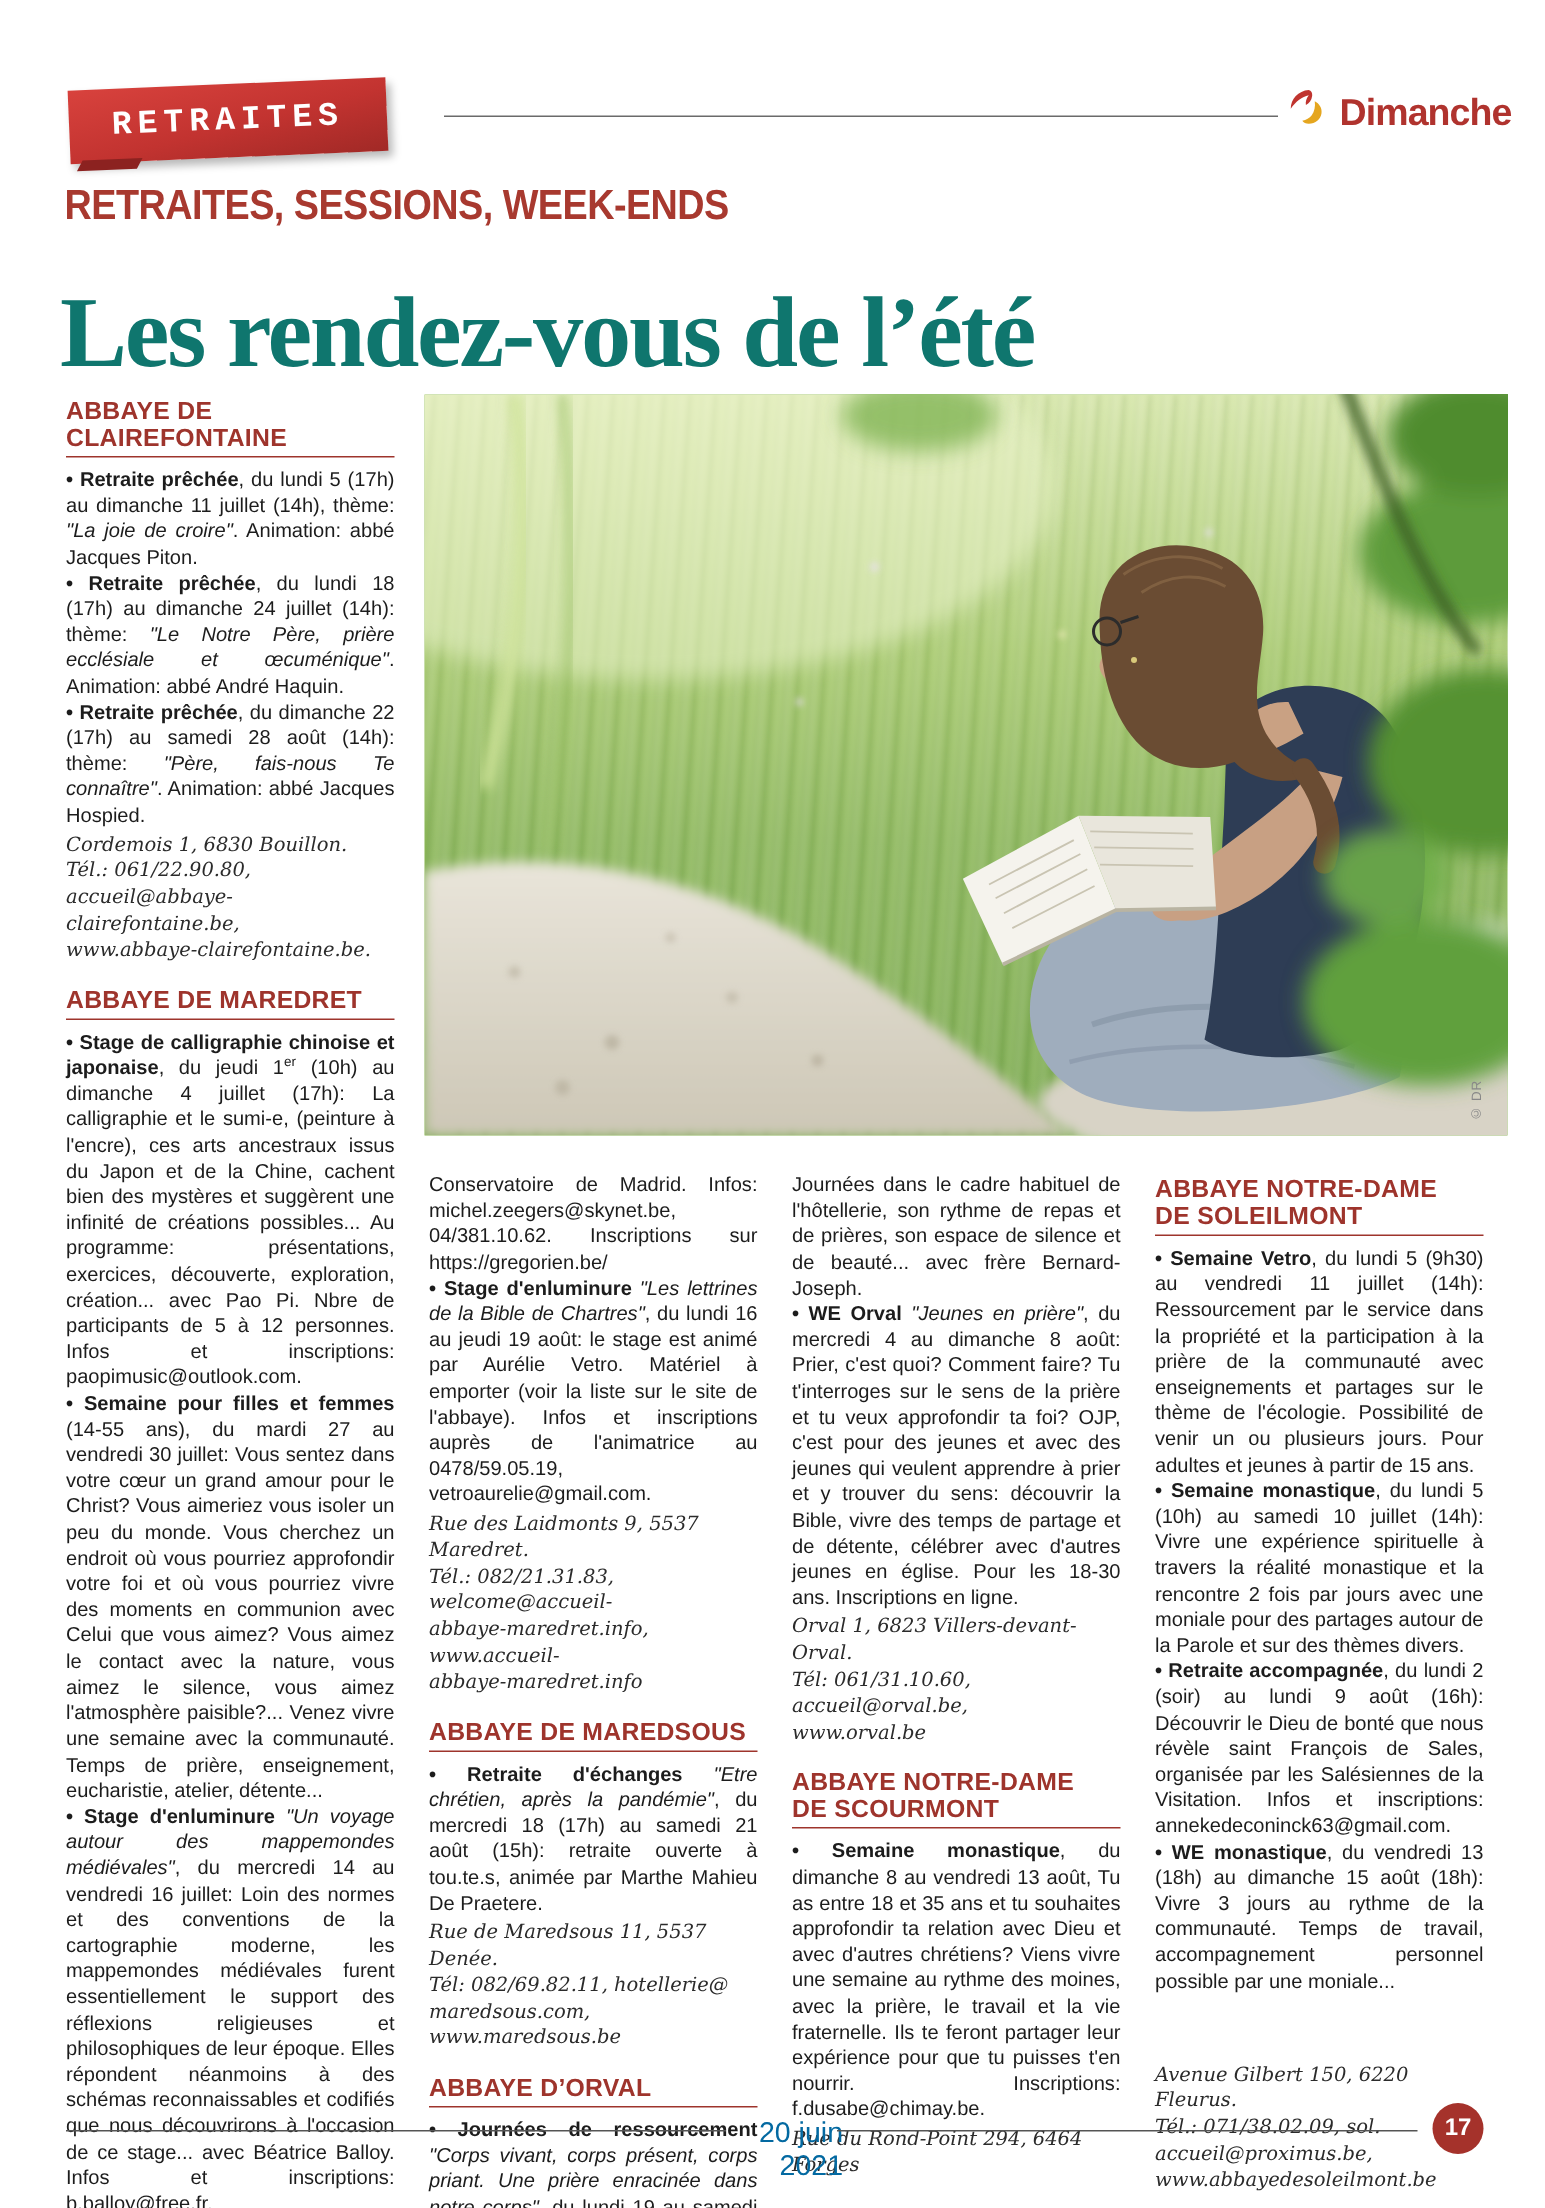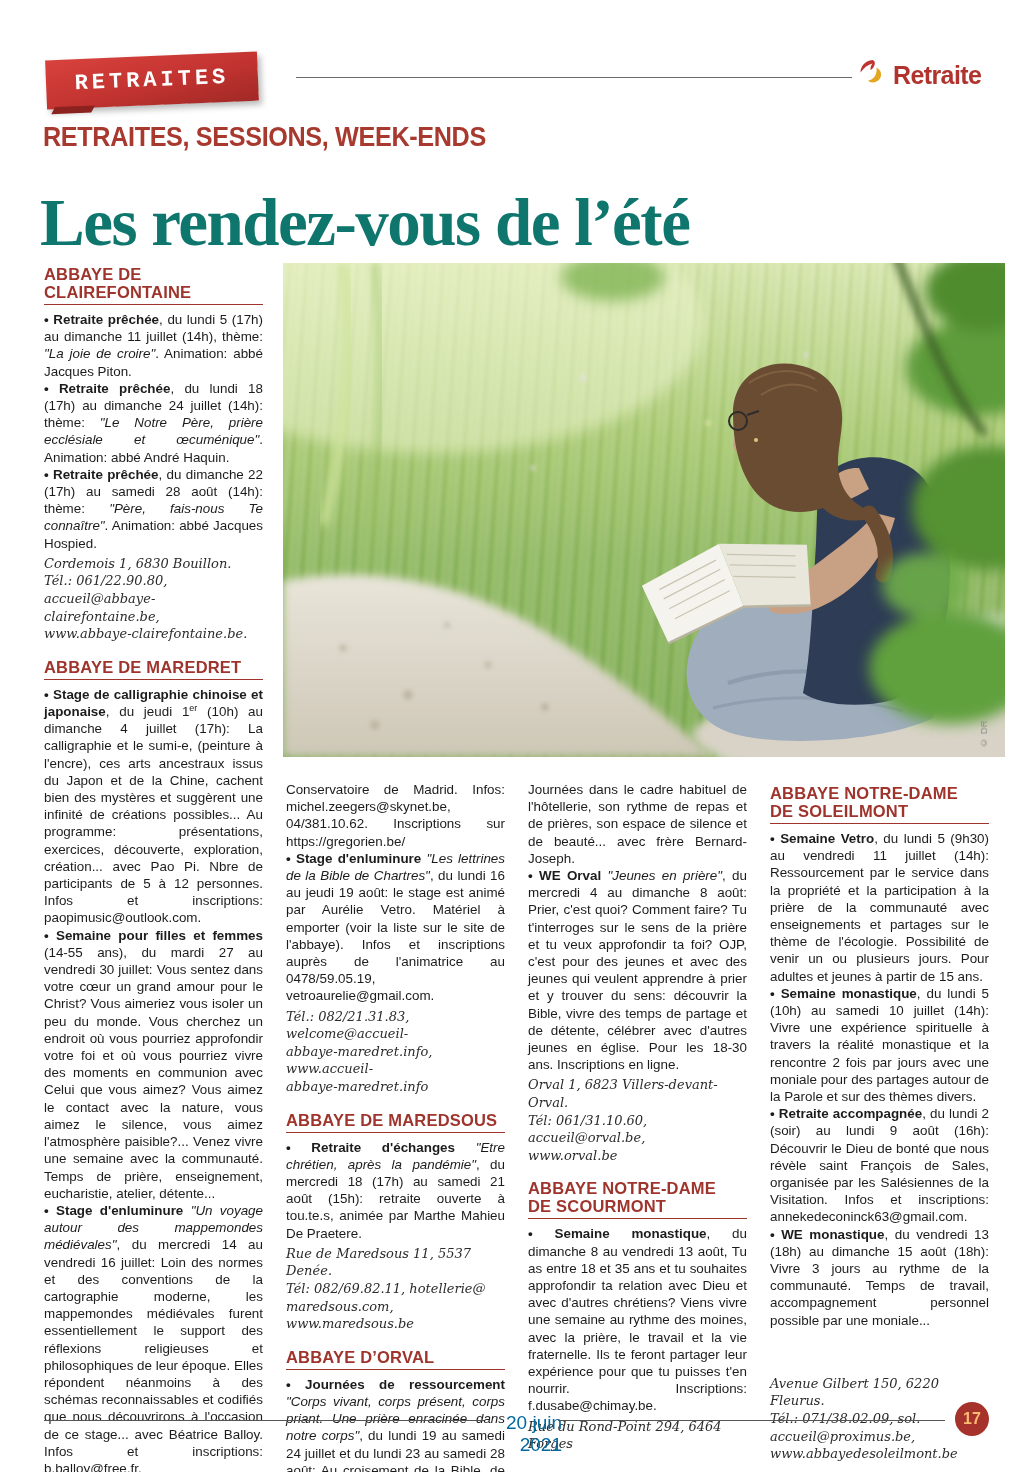--- a/index.html
+++ b/index.html
@@ -50,40 +50,40 @@
   .address{margin:3px 0 14px;font-family:"DejaVu Serif","Liberation Serif",serif;
        font-style:italic;font-size:13px;line-height:17.6px;color:#2b2b2b;text-align:left;}
 
   
   .footer-rule{position:absolute;top:1420px;height:1px;background:#555;}
   #footer-rule-left{left:44px;width:440px;}
   #footer-rule-right{left:558px;width:387px;}
   .footer-date{position:absolute;left:480px;top:1412px;width:82px;text-align:right;
        font-size:19px;color:#0369a1;}
   .page-number{position:absolute;left:955px;top:1402px;width:34px;height:34px;border-radius:50%;
-       background:#a5322b;color:#fdba74;font-size:16px;font-weight:700;
+       background:#a5322b;color:#ffffff;font-size:16px;font-weight:700;
        display:flex;align-items:center;justify-content:center;}
 </style>
 </head>
 <body>
 
 <div class="page">
 
   <div class="ribbon">
     <span class="ribbon-label">RETRAITES</span>
   </div>
   <div class="header-rule"></div>
   <div class="brand">
     <span>
       <svg width="30" height="30" viewBox="0 0 30 30">
         <path d="M14.5,2 C7.5,2.5 2.5,8 2.5,14.5 C6,9.5 10,6.5 14.5,5.5 C13,7.5 12.2,9.6 12.6,12 C14.8,11 16.4,8.8 16.8,5.8 C17,4 16.2,2.4 14.5,2 Z" fill="#c0342f"></path>
         <path d="M18.5,9.5 C21.5,11 23.5,14 23,17.5 C22.4,21.5 19,24.5 14.5,24.5 C12.5,24.5 11,23.8 10.2,22.5 C12.8,22 15,20.8 16.5,18.8 C18.3,16.4 19,13 18.5,9.5 Z" fill="#e5a61f"></path>
       </svg>
     </span>
-    <span class="brand-name">Retraite</span>
+    <span class="brand-name">Dimanche</span>
   </div>
 
   <div class="kicker">RETRAITES, SESSIONS, WEEK-ENDS</div>
   <h1 class="title">Les rendez-vous de l’été</h1>
 
   <div class="photo">
     <svg width="722" height="494" viewBox="0 0 722 494" preserveAspectRatio="none">
       <defs>
         <linearGradient id="gGrass" x1="0" y1="0" x2="0" y2="1">
           <stop offset="0" stop-color="#d9e8ae"></stop>
@@ -190,20 +190,21 @@
       </div>
       <h3 class="section-heading">ABBAYE DE MAREDRET</h3>
       <p class="body-para"><b>• Stage de calligraphie chinoise et japonaise</b>, du jeudi 1<sup>er</sup> (10h) au dimanche 4 juillet (17h): La calligraphie et le sumi-e, (peinture à l'encre), ces arts ancestraux issus du Japon et de la Chine, cachent bien des mystères et suggèrent une infinité de créations possibles... Au programme: présentations, exercices, découverte, exploration, création... avec Pao Pi. Nbre de participants de 5 à 12 personnes. Infos et inscriptions: paopimusic@outlook.com.</p>
       <p class="body-para"><b>• Semaine pour filles et femmes</b> (14-55 ans), du mardi 27 au vendredi 30 juillet: Vous sentez dans votre cœur un grand amour pour le Christ? Vous aimeriez vous isoler un peu du monde. Vous cherchez un endroit où vous pourriez approfondir votre foi et où vous pourriez vivre des moments en communion avec Celui que vous aimez? Vous aimez le contact avec la nature, vous aimez le silence, vous aimez l'atmosphère paisible?... Venez vivre une semaine avec la communauté. Temps de prière, enseignement, eucharistie, atelier, détente...</p>
       <p class="body-para"><b>• Stage d'enluminure</b> <i>"Un voyage autour des mappemondes médiévales"</i>, du mercredi 14 au vendredi 16 juillet: Loin des normes et des conventions de la cartographie moderne, les mappemondes médiévales furent essentiellement le support des réflexions religieuses et philosophiques de leur époque. Elles répondent néanmoins à des schémas reconnaissables et codifiés que nous découvrirons à l'occasion de ce stage... avec Béatrice Balloy. Infos et inscriptions: b.balloy@free.fr.</p>
     </div>
   <div class="col" id="col-1">
       <p class="body-para">Conservatoire de Madrid. Infos: michel.zeegers@skynet.be, 04/381.10.62. Inscriptions sur https://gregorien.be/</p>
       <p class="body-para"><b>• Stage d'enluminure</b> <i>"Les lettrines de la Bible de Chartres"</i>, du lundi 16 au jeudi 19 août: le stage est animé par Aurélie Vetro. Matériel à emporter (voir la liste sur le site de l'abbaye). Infos et inscriptions auprès de l'animatrice au 0478/59.05.19, vetroaurelie@gmail.com.</p>
       <div class="address">
+        <div>Rue des Laidmonts 9, 5537 Maredret.</div>
         <div>Tél.: 082/21.31.83, welcome@accueil-</div>
         <div>abbaye-maredret.info, www.accueil-</div>
         <div>abbaye-maredret.info</div>
       </div>
       <h3 class="section-heading">ABBAYE DE MAREDSOUS</h3>
       <p class="body-para"><b>• Retraite d'échanges</b> <i>"Etre chrétien, après la pandémie"</i>, du mercredi 18 (17h) au samedi 21 août (15h): retraite ouverte à tou.te.s, animée par Marthe Mahieu De Praetere.</p>
       <div class="address">
         <div>Rue de Maredsous 11, 5537 Denée.</div>
         <div>Tél: 082/69.82.11, hotellerie@</div>
         <div>maredsous.com, www.maredsous.be</div>

